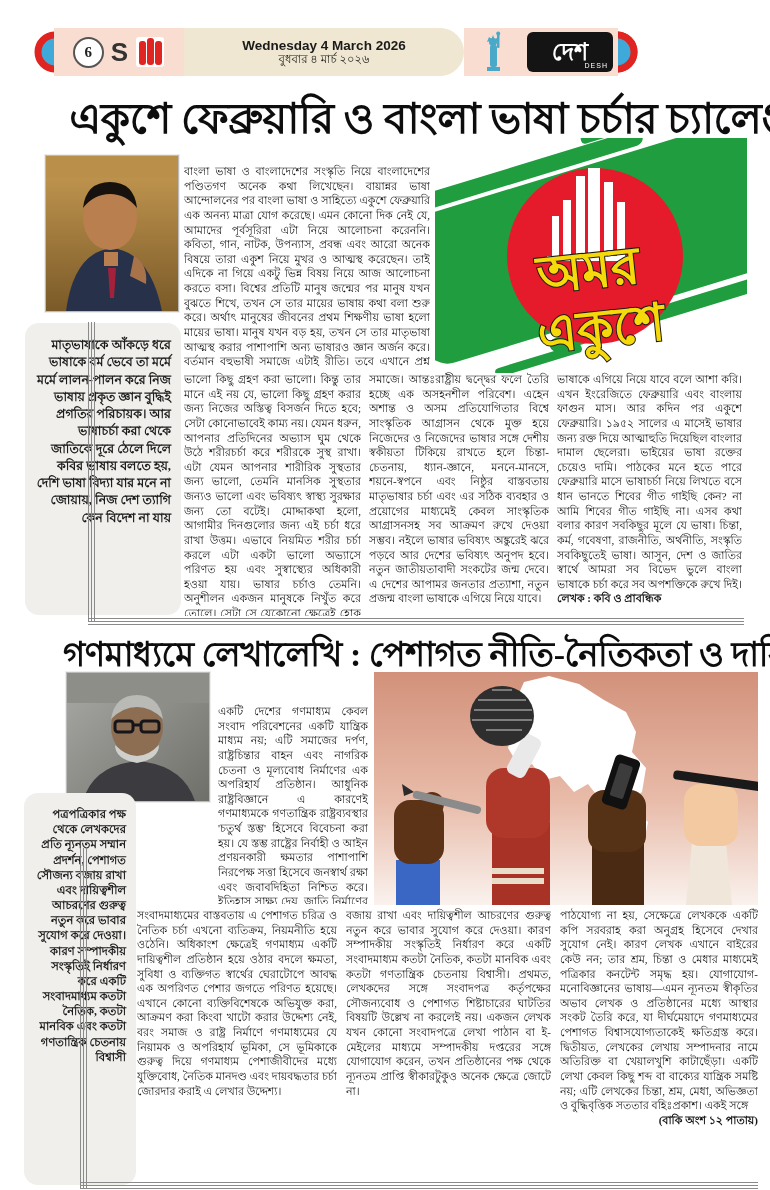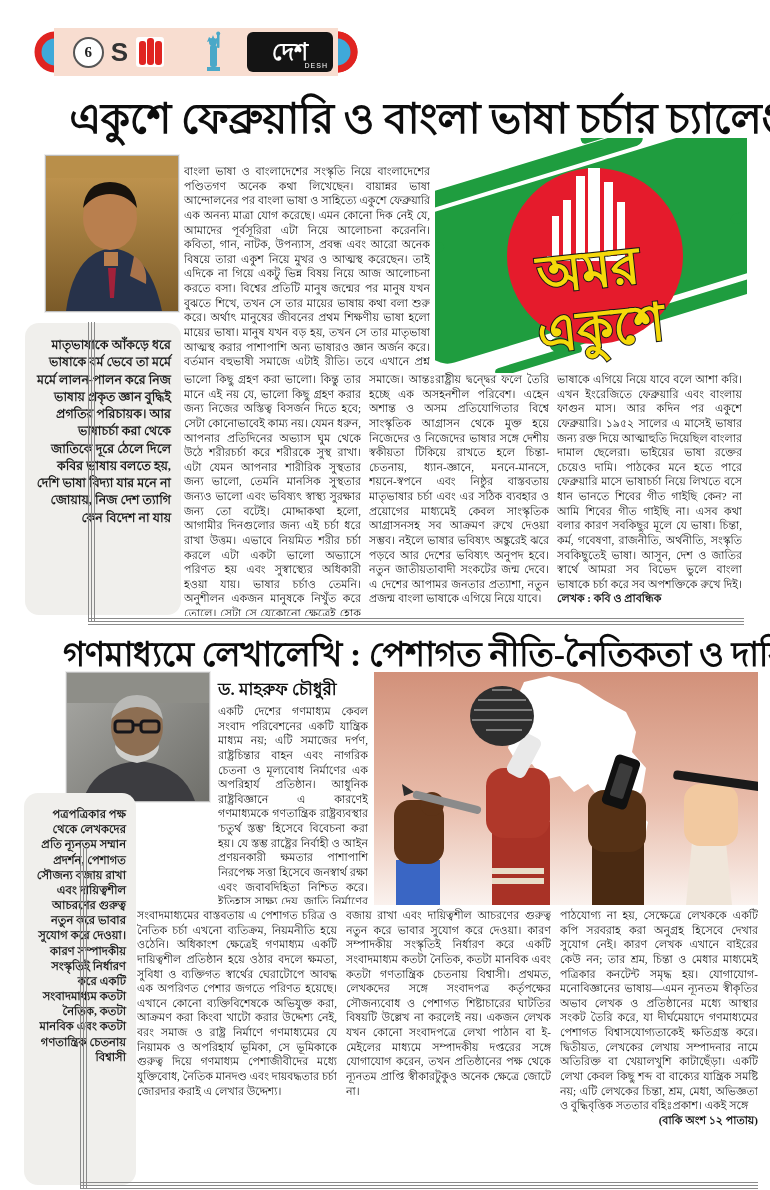--- a/index.html
+++ b/index.html
@@ -74,20 +74,24 @@
     <div class="seg" id="seg-num">
       <span class="num-circle">6</span>
       <span class="s-letter">S</span>
       <svg width="30" height="34">
         <rect x="1" y="2" width="28" height="30" rx="3" fill="#ffffff"></rect>
         <rect x="4" y="6" width="7" height="24" rx="3" fill="#e02421"></rect>
         <rect x="12" y="3" width="7" height="27" rx="3" fill="#e02421"></rect>
         <rect x="20" y="6" width="7" height="24" rx="3" fill="#e02421"></rect>
       </svg>
     </div>
+    <div class="seg" id="seg-date">
+      <span class="date-en">Wednesday 4 March 2026</span>
+      <span class="date-bn">বুধবার ৪ মার্চ ২০২৬</span>
+    </div>
     <div class="seg" id="seg-liberty">
       <svg width="30" height="42">
         <g fill="#4aa8c8">
           <rect x="12" y="14" width="7" height="22" rx="2"></rect>
           <rect x="9" y="36" width="13" height="4"></rect>
           <circle cx="15" cy="11" r="4"></circle>
           <path d="M15 4 L16.5 8 L13.5 8 Z"></path>
           <path d="M11 6 L15 9 L9 11 Z"></path>
           <path d="M21 6 L15 9 L21 11 Z"></path>
           <rect x="19" y="3" width="2.5" height="14" rx="1"></rect>
@@ -184,21 +188,20 @@
       <path d="M16 128 Q26 92 71 88 Q116 92 128 128 Z" fill="#3c3c40"></path>
       <ellipse cx="70" cy="54" rx="26" ry="30" fill="#8d6e52"></ellipse>
       <path d="M44 46 Q48 22 70 22 Q92 22 96 46 Q84 34 70 34 Q56 34 44 46 Z" fill="#b9b9b6"></path>
       <path d="M48 72 Q70 94 92 72 Q92 86 70 90 Q48 86 48 72 Z" fill="#cfcfcc"></path>
       <rect x="48" y="48" width="18" height="11" rx="3" fill="none" stroke="#15151a" stroke-width="3"></rect>
       <rect x="74" y="48" width="18" height="11" rx="3" fill="none" stroke="#15151a" stroke-width="3"></rect>
       <line x1="66" y1="52" x2="74" y2="52" stroke="#15151a" stroke-width="3"></line>
     </svg>
   </div>
 
-  <div id="byline-2" class="abs byline">ড. মাহরুফ চৌধুরী</div>
 
   <div class="abs body-col" style="left:218px;top:704px;width:150px;height:200px;">একটি দেশের গণমাধ্যম কেবল সংবাদ পরিবেশনের একটি যান্ত্রিক মাধ্যম নয়; এটি সমাজের দর্পণ, রাষ্ট্রচিন্তার বাহন এবং নাগরিক চেতনা ও মূল্যবোধ নির্মাণের এক অপরিহার্য প্রতিষ্ঠান। আধুনিক রাষ্ট্রবিজ্ঞানে এ কারণেই গণমাধ্যমকে গণতান্ত্রিক রাষ্ট্রব্যবস্থার 'চতুর্থ স্তম্ভ' হিসেবে বিবেচনা করা হয়। যে স্তম্ভ রাষ্ট্রের নির্বাহী ও আইন প্রণয়নকারী ক্ষমতার পাশাপাশি নিরপেক্ষ সত্তা হিসেবে জনস্বার্থ রক্ষা এবং জবাবদিহিতা নিশ্চিত করে। ইতিহাস সাক্ষ্য দেয়, জাতি নির্মাণের প্রতিটি গুরুত্বপূর্ণ বাঁকে গণমাধ্যম অনন্য ভূমিকা পালন করে। ফলে এ প্রতিষ্ঠানটির ভূমিকা যেমন ঐতিহাসিকভাবে গুরুত্বপূর্ণ, তেমনি বর্তমান সময়েও তা অপরিসীম।</div>
 
   <div class="abs" style="left:374px;top:672px;width:384px;height:233px;">
     <svg width="384" height="233" viewBox="0 0 384 233">
       <defs>
         <linearGradient id="bg3" x1="0" y1="0" x2="0" y2="1">
           <stop offset="0" stop-color="#d2917a"></stop>
             <stop offset="0.55" stop-color="#e8bba9"></stop>
             <stop offset="1" stop-color="#faf2ee"></stop>

